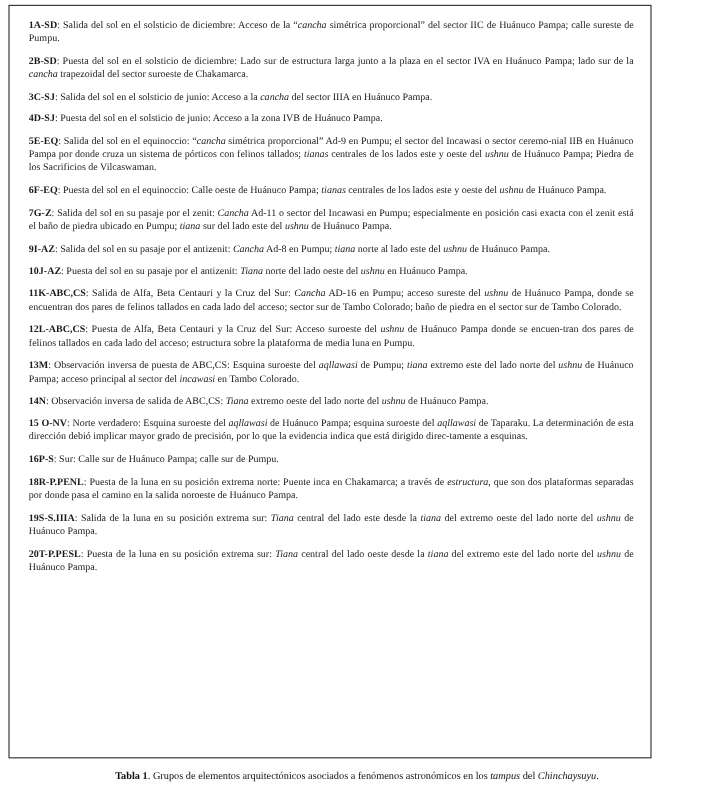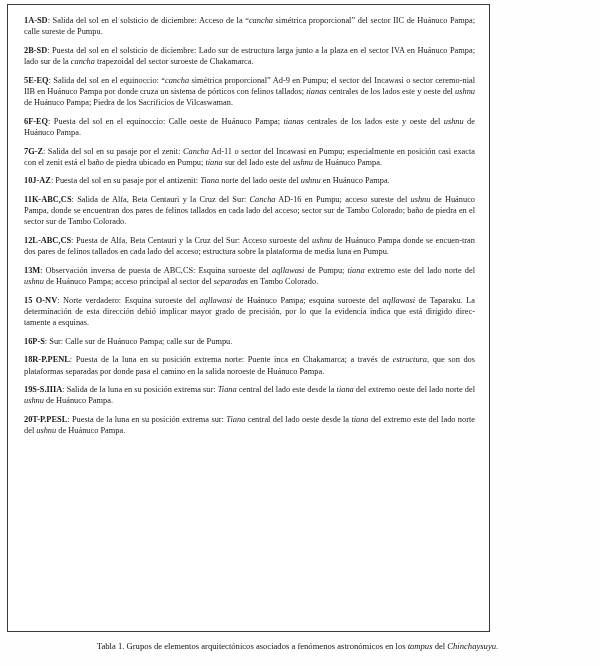--- a/index.html
+++ b/index.html
@@ -23,21 +23,21 @@
     box-sizing: border-box;
     position: relative;
     background: #fefefe;
   }
 
   
   #table-box {
     position: absolute;
     left: 7px;
     top: 4px;
-    width: 483px;
+    width: 536px;
     height: 628px;
     box-sizing: border-box;
     border: 1.2px solid #3a3a3a;
     background: #ffffff;
     padding: 10px 14px 6px 16px;
     overflow: hidden;
   }
 
   .entry {
     font-size: 8.35px;
@@ -68,48 +68,52 @@
     width: 581px;
     text-align: center;
   }
   .caption {
     font-size: 8.6px;
     line-height: 1.3;
     margin: 0;
     color: #111111;
   }
   .caption .caption-label {
-    font-weight: normal;
+    font-weight: bold;
   }
 
   
   #page::after {
     content: "";
     position: absolute;
     inset: 0;
     pointer-events: none;
     box-shadow: inset 0 0 0 0 rgba(0,0,0,0);
   }
 </style>
 </head>
 <body>
 
 <div id="page">
 
   <div id="table-box">
 
   <p class="entry"><span class="code">1A-SD</span>: <span class="body">Salida del sol en el solsticio de diciembre: Acceso de la “<i>cancha</i> simétrica proporcional” del sector IIC de Huánuco Pampa; calle sureste de Pumpu.</span></p>
       <p class="entry"><span class="code">2B-SD</span>: <span class="body">Puesta del sol en el solsticio de diciembre: Lado sur de estructura larga junto a la plaza en el sector IVA en Huánuco Pampa; lado sur de la <i>cancha</i> trapezoidal del sector suroeste de Chakamarca.</span></p>
+      <p class="entry"><span class="code">3C-SJ</span>: <span class="body">Salida del sol en el solsticio de junio: Acceso a la <i>cancha</i> del sector IIIA en Huánuco Pampa.</span></p>
+      <p class="entry"><span class="code">4D-SJ</span>: <span class="body">Puesta del sol en el solsticio de junio: Acceso a la zona IVB de Huánuco Pampa.</span></p>
       <p class="entry"><span class="code">5E-EQ</span>: <span class="body">Salida del sol en el equinoccio: “<i>cancha</i> simétrica proporcional” Ad-9 en Pumpu; el sector del Incawasi o sector ceremo-nial IIB en Huánuco Pampa por donde cruza un sistema de pórticos con felinos tallados; <i>tianas</i> centrales de los lados este y oeste del <i>ushnu</i> de Huánuco Pampa; Piedra de los Sacrificios de Vilcaswaman.</span></p>
       <p class="entry"><span class="code">6F-EQ</span>: <span class="body">Puesta del sol en el equinoccio: Calle oeste de Huánuco Pampa; <i>tianas</i> centrales de los lados este y oeste del <i>ushnu</i> de Huánuco Pampa.</span></p>
       <p class="entry"><span class="code">7G-Z</span>: <span class="body">Salida del sol en su pasaje por el zenit: <i>Cancha</i> Ad-11 o sector del Incawasi en Pumpu; especialmente en posición casi exacta con el zenit está el baño de piedra ubicado en Pumpu; <i>tiana</i> sur del lado este del <i>ushnu</i> de Huánuco Pampa.</span></p>
+      <p class="entry"><span class="code">9I-AZ</span>: <span class="body">Salida del sol en su pasaje por el antizenit: <i>Cancha</i> Ad-8 en Pumpu; <i>tiana</i> norte al lado este del <i>ushnu</i> de Huánuco Pampa.</span></p>
       <p class="entry"><span class="code">10J-AZ</span>: <span class="body">Puesta del sol en su pasaje por el antizenit: <i>Tiana</i> norte del lado oeste del <i>ushnu</i> en Huánuco Pampa.</span></p>
       <p class="entry"><span class="code">11K-ABC,CS</span>: <span class="body">Salida de Alfa, Beta Centauri y la Cruz del Sur: <i>Cancha</i> AD-16 en Pumpu; acceso sureste del <i>ushnu</i> de Huánuco Pampa, donde se encuentran dos pares de felinos tallados en cada lado del acceso; sector sur de Tambo Colorado; baño de piedra en el sector sur de Tambo Colorado.</span></p>
       <p class="entry"><span class="code">12L-ABC,CS</span>: <span class="body">Puesta de Alfa, Beta Centauri y la Cruz del Sur: Acceso suroeste del <i>ushnu</i> de Huánuco Pampa donde se encuen-tran dos pares de felinos tallados en cada lado del acceso; estructura sobre la plataforma de media luna en Pumpu.</span></p>
-      <p class="entry"><span class="code">13M</span>: <span class="body">Observación inversa de puesta de ABC,CS: Esquina suroeste del <i>aqllawasi</i> de Pumpu; <i>tiana</i> extremo este del lado norte del <i>ushnu</i> de Huánuco Pampa; acceso principal al sector del <i>separadas</i> en Tambo Colorado.</span></p>
+      <p class="entry"><span class="code">13M</span>: <span class="body">Observación inversa de puesta de ABC,CS: Esquina suroeste del <i>aqllawasi</i> de Pumpu; <i>tiana</i> extremo este del lado norte del <i>ushnu</i> de Huánuco Pampa; acceso principal al sector del <i>incawasi</i> en Tambo Colorado.</span></p>
+      <p class="entry"><span class="code">14N</span>: <span class="body">Observación inversa de salida de ABC,CS: <i>Tiana</i> extremo oeste del lado norte del <i>ushnu</i> de Huánuco Pampa.</span></p>
       <p class="entry"><span class="code">15 O-NV</span>: <span class="body">Norte verdadero: Esquina suroeste del <i>aqllawasi</i> de Huánuco Pampa; esquina suroeste del <i>aqllawasi</i> de Taparaku. La determinación de esta dirección debió implicar mayor grado de precisión, por lo que la evidencia indica que está dirigido direc-tamente a esquinas.</span></p>
       <p class="entry"><span class="code">16P-S</span>: <span class="body">Sur: Calle sur de Huánuco Pampa; calle sur de Pumpu.</span></p>
       <p class="entry"><span class="code">18R-P.PENL</span>: <span class="body">Puesta de la luna en su posición extrema norte: Puente inca en Chakamarca; a través de <i>estructura</i>, que son dos plataformas separadas por donde pasa el camino en la salida noroeste de Huánuco Pampa.</span></p>
       <p class="entry"><span class="code">19S-S.IIIA</span>: <span class="body">Salida de la luna en su posición extrema sur: <i>Tiana</i> central del lado este desde la <i>tiana</i> del extremo oeste del lado norte del <i>ushnu</i> de Huánuco Pampa.</span></p>
       <p class="entry"><span class="code">20T-P.PESL</span>: <span class="body">Puesta de la luna en su posición extrema sur: <i>Tiana</i> central del lado oeste desde la <i>tiana</i> del extremo este del lado norte del <i>ushnu</i> de Huánuco Pampa.</span></p>
     </div>
 
   <div id="caption-wrap">
     <p class="caption"><span class="caption-label">Tabla 1</span>. Grupos de elementos arquitectónicos asociados a fenómenos astronómicos en los <i>tampus</i> del <i>Chinchaysuyu</i>.</p>
   </div>

